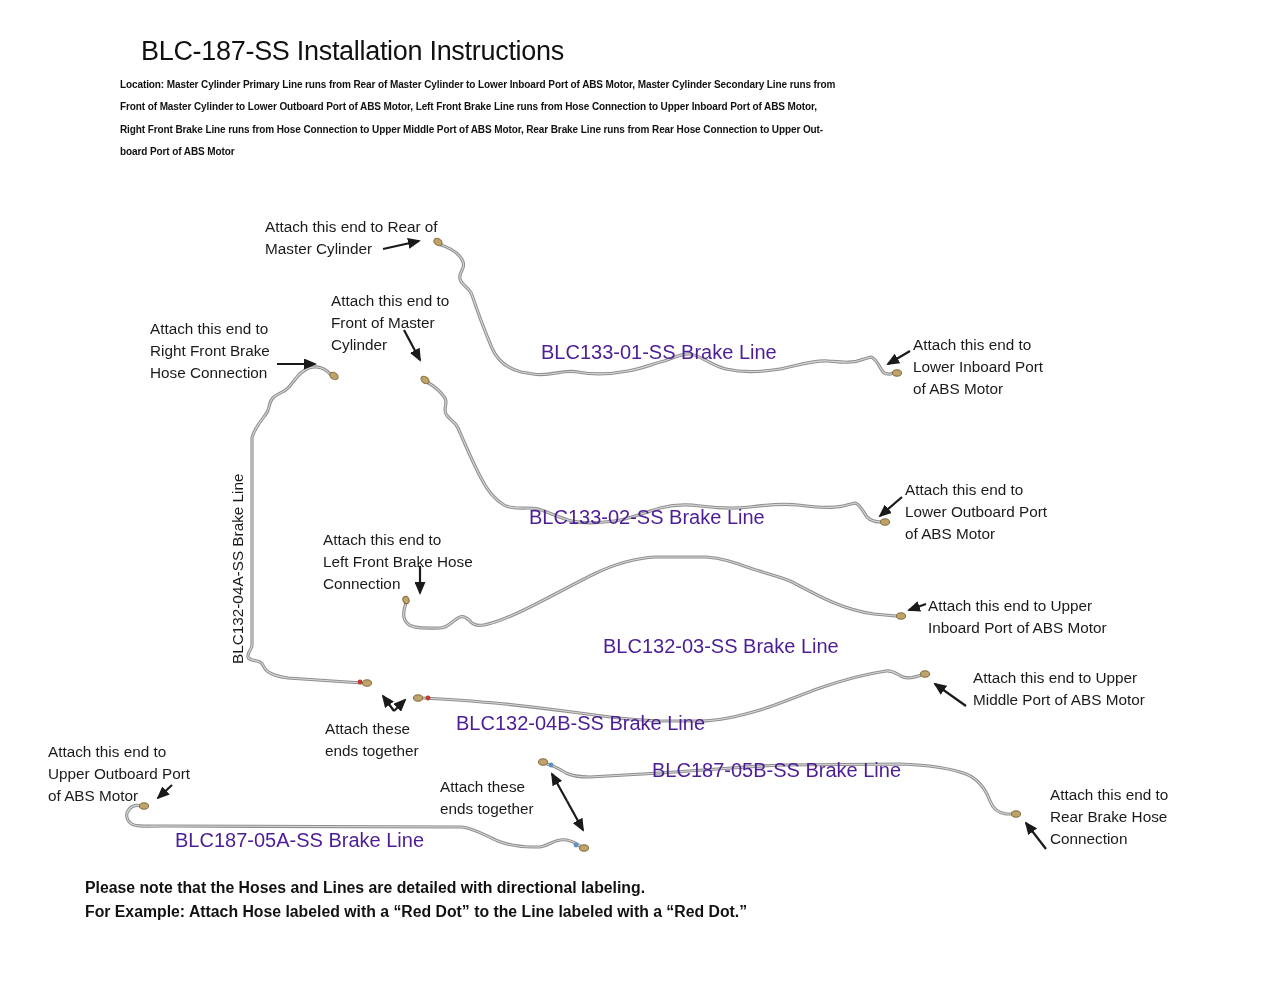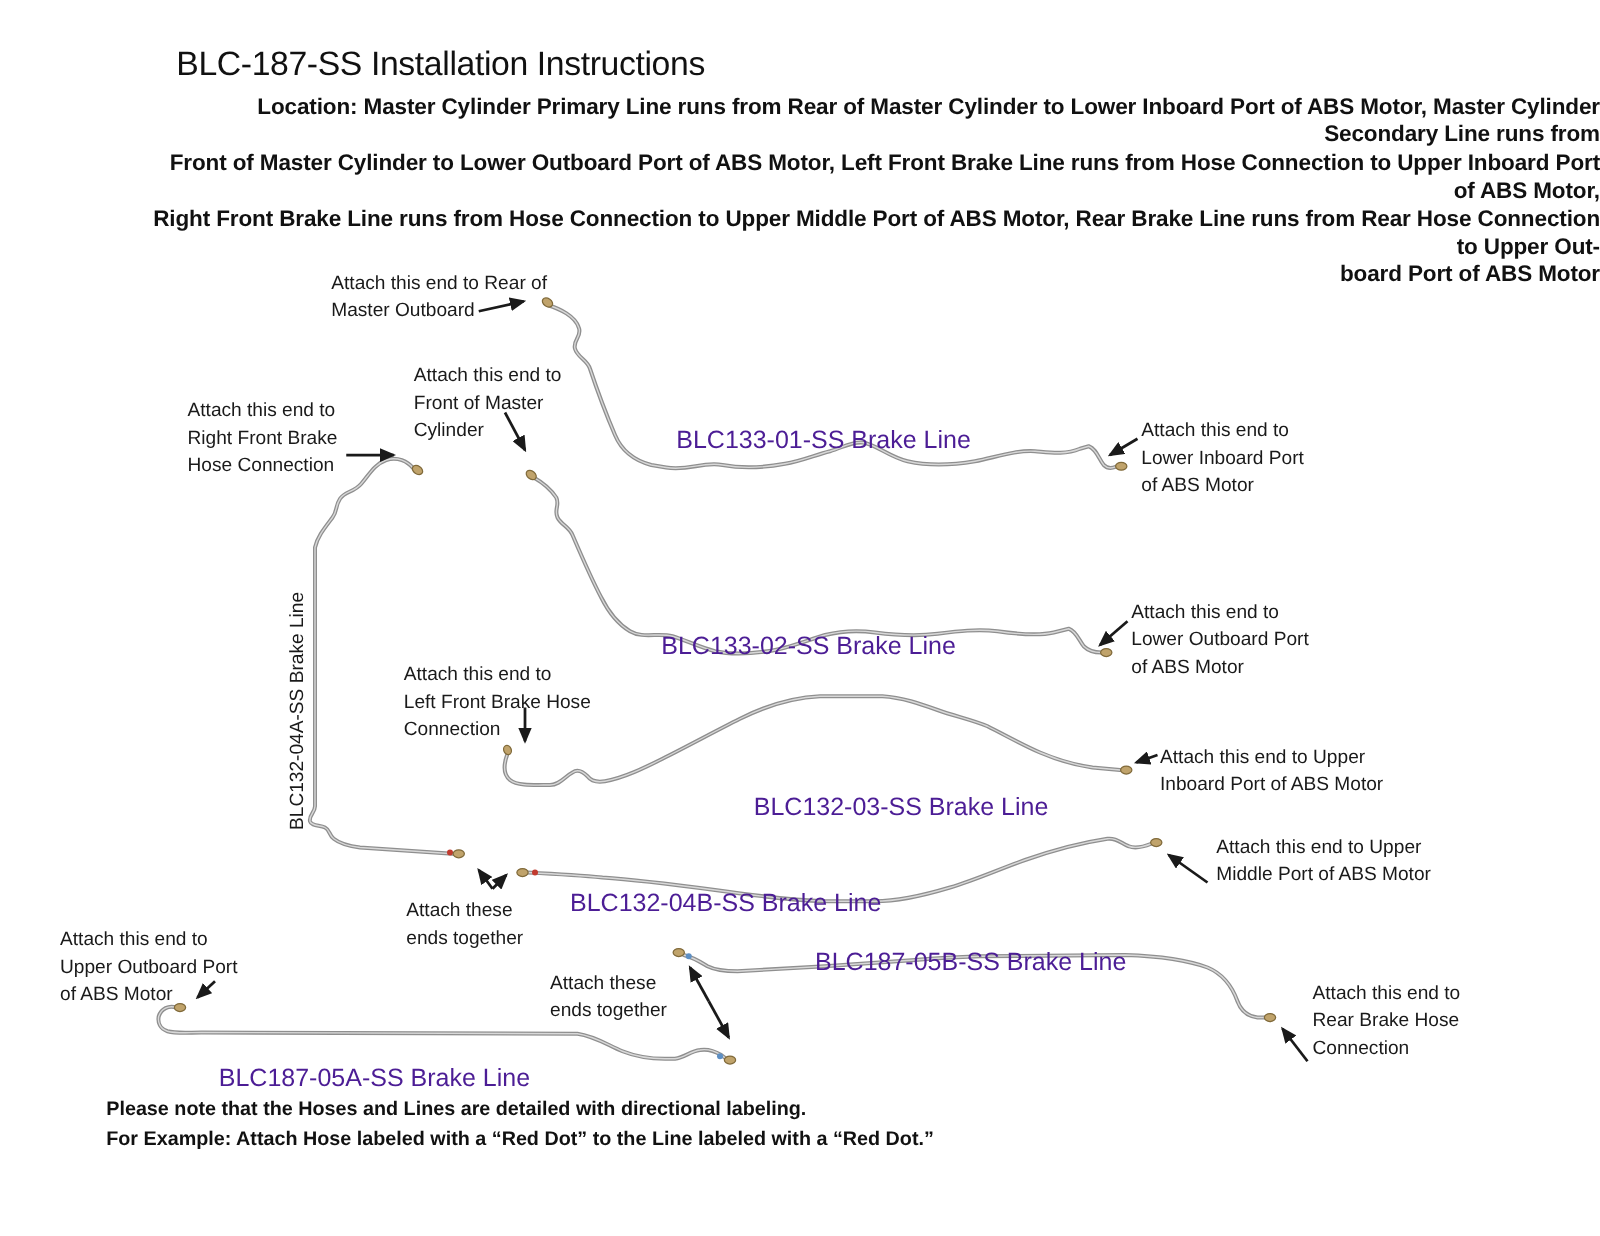--- a/index.html
+++ b/index.html
@@ -8,21 +8,21 @@
     font-family:"Liberation Sans", sans-serif; color:#111;
     overflow:hidden;
   }
   .title {
     position:absolute; left:120px; top:36px;
     font-size:27px; font-weight:normal; letter-spacing:-0.3px;
     white-space:nowrap;
     margin-left:21px;
   }
   .para { position:absolute; font-weight:bold; white-space:pre-line; }
-  .location { left:120px; top:74px; width:1160px; font-size:18px; line-height:22.4px; letter-spacing:-0.1px;text-align:right; }
+  .location { left:120px; top:74px; width:1160px; font-size:10px; line-height:22.4px; letter-spacing:-0.1px; }
   .removal  { left:120px; top:185px; font-size:15.2px; }
   .footer1  { left:85px;  top:879px; font-size:15.8px; }
   .footer2  { left:85px;  top:903px; font-size:15.8px; }
   .ann {
     position:absolute; white-space:pre-line;
     font-size:15.3px; line-height:22px; color:#1a1a1a;
   }
   .line-label {
     position:absolute; font-size:20px; color:#4c1d95; white-space:nowrap;
   }
@@ -177,21 +177,21 @@
       <path d="M 394 711 L 383 696" marker-end="url(#ah)"></path>
       <path d="M 394 711 L 405 700" marker-end="url(#ah)"></path>
       <path d="M 567 801 L 552 774" marker-end="url(#ah)"></path>
       <path d="M 567 801 L 583 830" marker-end="url(#ah)"></path>
       <path d="M 172 785 L 158 798" marker-end="url(#ah)"></path>
       <path d="M 1046 849 L 1026 823" marker-end="url(#ah)"></path>
     </g>
   </svg>
 
   <div class="ann" style="left:265px; top:216px;">Attach this end to Rear of
-Master Outboard</div>
+Master Cylinder</div>
   <div class="ann" style="left:331px; top:290px;">Attach this end to
 Front of Master
 Cylinder</div>
   <div class="ann" style="left:150px; top:318px;">Attach this end to
 Right Front Brake
 Hose Connection</div>
   <div class="ann" style="left:913px; top:334px;">Attach this end to
 Lower Inboard Port
 of ABS Motor</div>
   <div class="ann" style="left:905px; top:479px;">Attach this end to
@@ -213,19 +213,19 @@
 ends together</div>
   <div class="ann" style="left:1050px; top:784px;">Attach this end to
 Rear Brake Hose
 Connection</div>
 
   <div class="line-label" style="left:541px; top:341px;">BLC133-01-SS Brake Line</div>
   <div class="line-label" style="left:529px; top:506px;">BLC133-02-SS Brake Line</div>
   <div class="v-label">BLC132-04A-SS Brake Line</div>
   <div class="line-label" style="left:603px; top:603px;margin-top:32px;">BLC132-03-SS Brake Line</div>
   <div class="line-label" style="left:456px; top:712px;">BLC132-04B-SS Brake Line</div>
-  <div class="line-label" style="left:175px; top:852px;text-align:center;">BLC187-05A-SS Brake Line</div>
+  <div class="line-label" style="left:175px; top:829px;text-align:center;">BLC187-05A-SS Brake Line</div>
   <div class="line-label" style="left:652px; top:759px;">BLC187-05B-SS Brake Line</div>
 
   <div class="para footer2">For Example: Attach Hose labeled with a “Red Dot” to the Line labeled with a “Red Dot.”</div>
   <div class="para footer1">Please note that the Hoses and Lines are detailed with directional labeling.</div>
 
 </div>
 
 </body></html>

